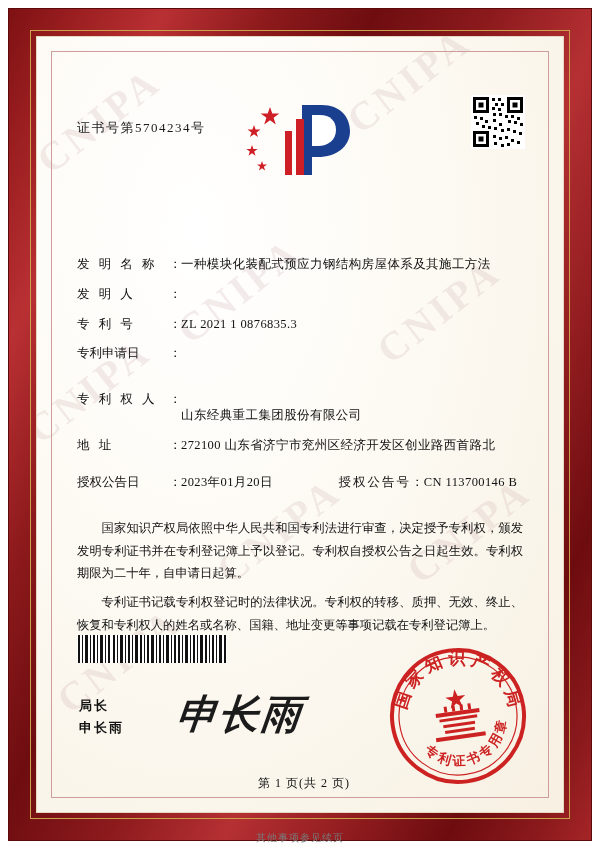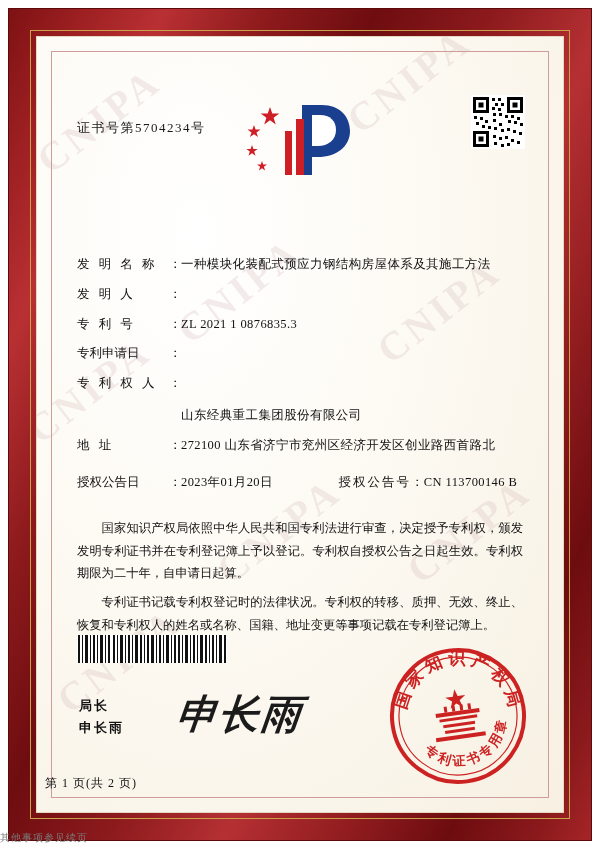--- a/index.html
+++ b/index.html
@@ -158,21 +158,21 @@
     position: absolute;
     left: 40px;
     right: 40px;
     top: 218px;
     font-family: "Liberation Serif", serif;
     font-size: 12.5px;
     color: #111111;
   }
   .field-row {
     display: flex;
-    align-items: flex-start;
+    align-items: center;
     margin-bottom: 11px;
     line-height: 1.5;
   }
   .field-label {
     width: 92px;
     flex: 0 0 92px;
     letter-spacing: 3px;
     white-space: nowrap;
   }
   .field-label.tight { letter-spacing: 0px; }
@@ -254,31 +254,32 @@
     width: 142px;
     height: 142px;
   }
 
   
   .page-footer {
     position: absolute;
     left: 8px;
     right: 0;
     top: 738px;
-    text-align: left;
+    text-align: center;
     font-family: "Liberation Serif", serif;
     font-size: 12px;
     color: #111111;
     letter-spacing: 1px;
   }
   .below-note {
     position: absolute;
     left: 0;
     right: 0;
     bottom: 4px;
+    text-align: center;
     font-family: Liberation Serif, serif;
     font-size: 10px;
     color: #7a7a7a;
     letter-spacing: 1px;
   }
 </style>
 </head>
 <body>
 
 <div class="certificate">

